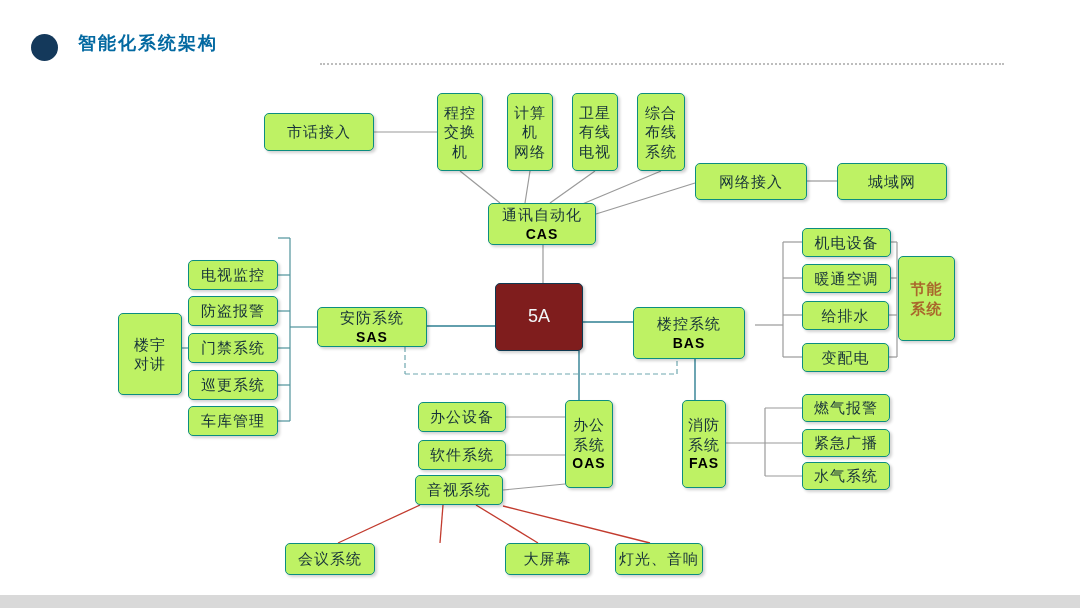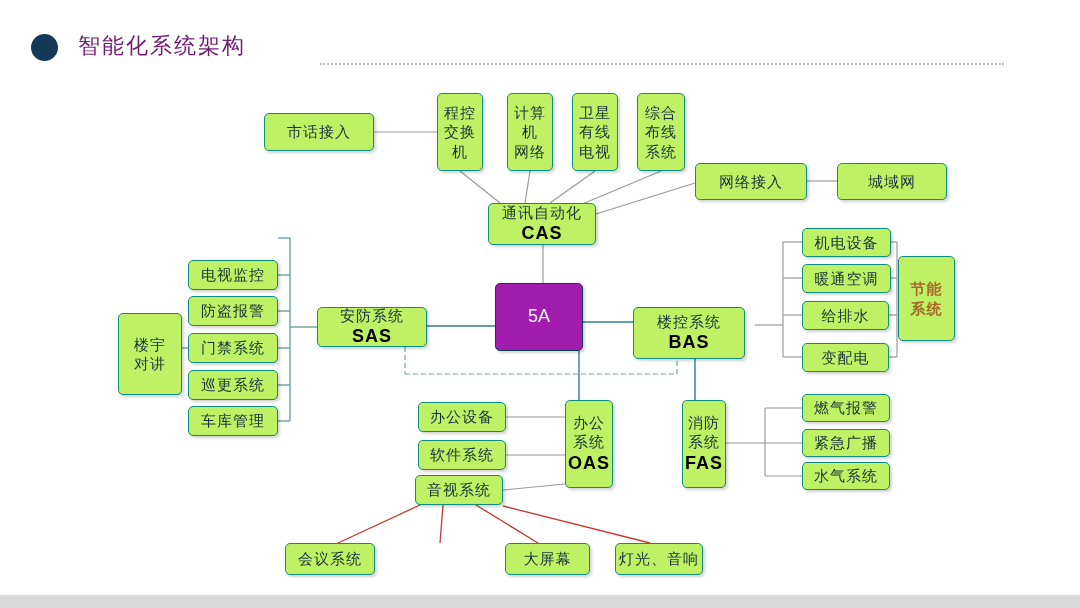--- a/index.html
+++ b/index.html
@@ -1,31 +1,31 @@
 <!DOCTYPE html>
 <html><head>
 <meta charset="utf-8">
 <style>
   html,body{margin:0;padding:0;background:#fff;}
   #canvas{
     position:relative;width:1080px;height:608px;background:#ffffff;overflow:hidden;
     font-family:"Liberation Sans","DejaVu Sans",sans-serif;
   }
   #title-bullet{position:absolute;left:31px;top:34px;width:27px;height:27px;border-radius:50%;background:#14395b;}
-  #page-title{position:absolute;left:78px;top:31px;font-size:22px;font-weight:normal;color:#701a75;letter-spacing:2px;}
+  #page-title{position:absolute;left:78px;top:31px;font-size:18px;font-weight:bold;color:#0369a1;letter-spacing:2px;}
   #title-rule{position:absolute;left:320px;top:63px;width:684px;border-top:2px dotted #bdbdbd;}
   .box{
     position:absolute;background:#bef264;border:1px solid #0c8d80;border-radius:5px;
     color:#17333a;display:flex;flex-direction:column;align-items:center;justify-content:center;
     font-size:15px;text-align:center;line-height:1.3;letter-spacing:1px;
     box-shadow:2px 2px 3px rgba(0,0,0,.18);box-sizing:border-box;
   }
   .box span{white-space:pre-line;}
-  .code{font-weight:bold;color:#000;font-size:18px;letter-spacing:1px;}
-  .navy{background:#a21caf;border-color:#0e3a52;color:#f2f6f8;font-size:18px;letter-spacing:0;}
+  .code{font-weight:bold;color:#000;font-size:14px;letter-spacing:1px;}
+  .navy{background:#7f1d1d;border-color:#0e3a52;color:#f2f6f8;font-size:18px;letter-spacing:0;}
   .energy span{color:#a9672c;font-weight:bold;}
   svg#wires{position:absolute;left:0;top:0;z-index:0;}
   .box{z-index:1;}
   #bottom-strip{position:absolute;left:0;bottom:0;width:1080px;height:13px;background:#d9d9d9;}
 </style>
 </head>
 <body>
 
 <div id="canvas">
 

